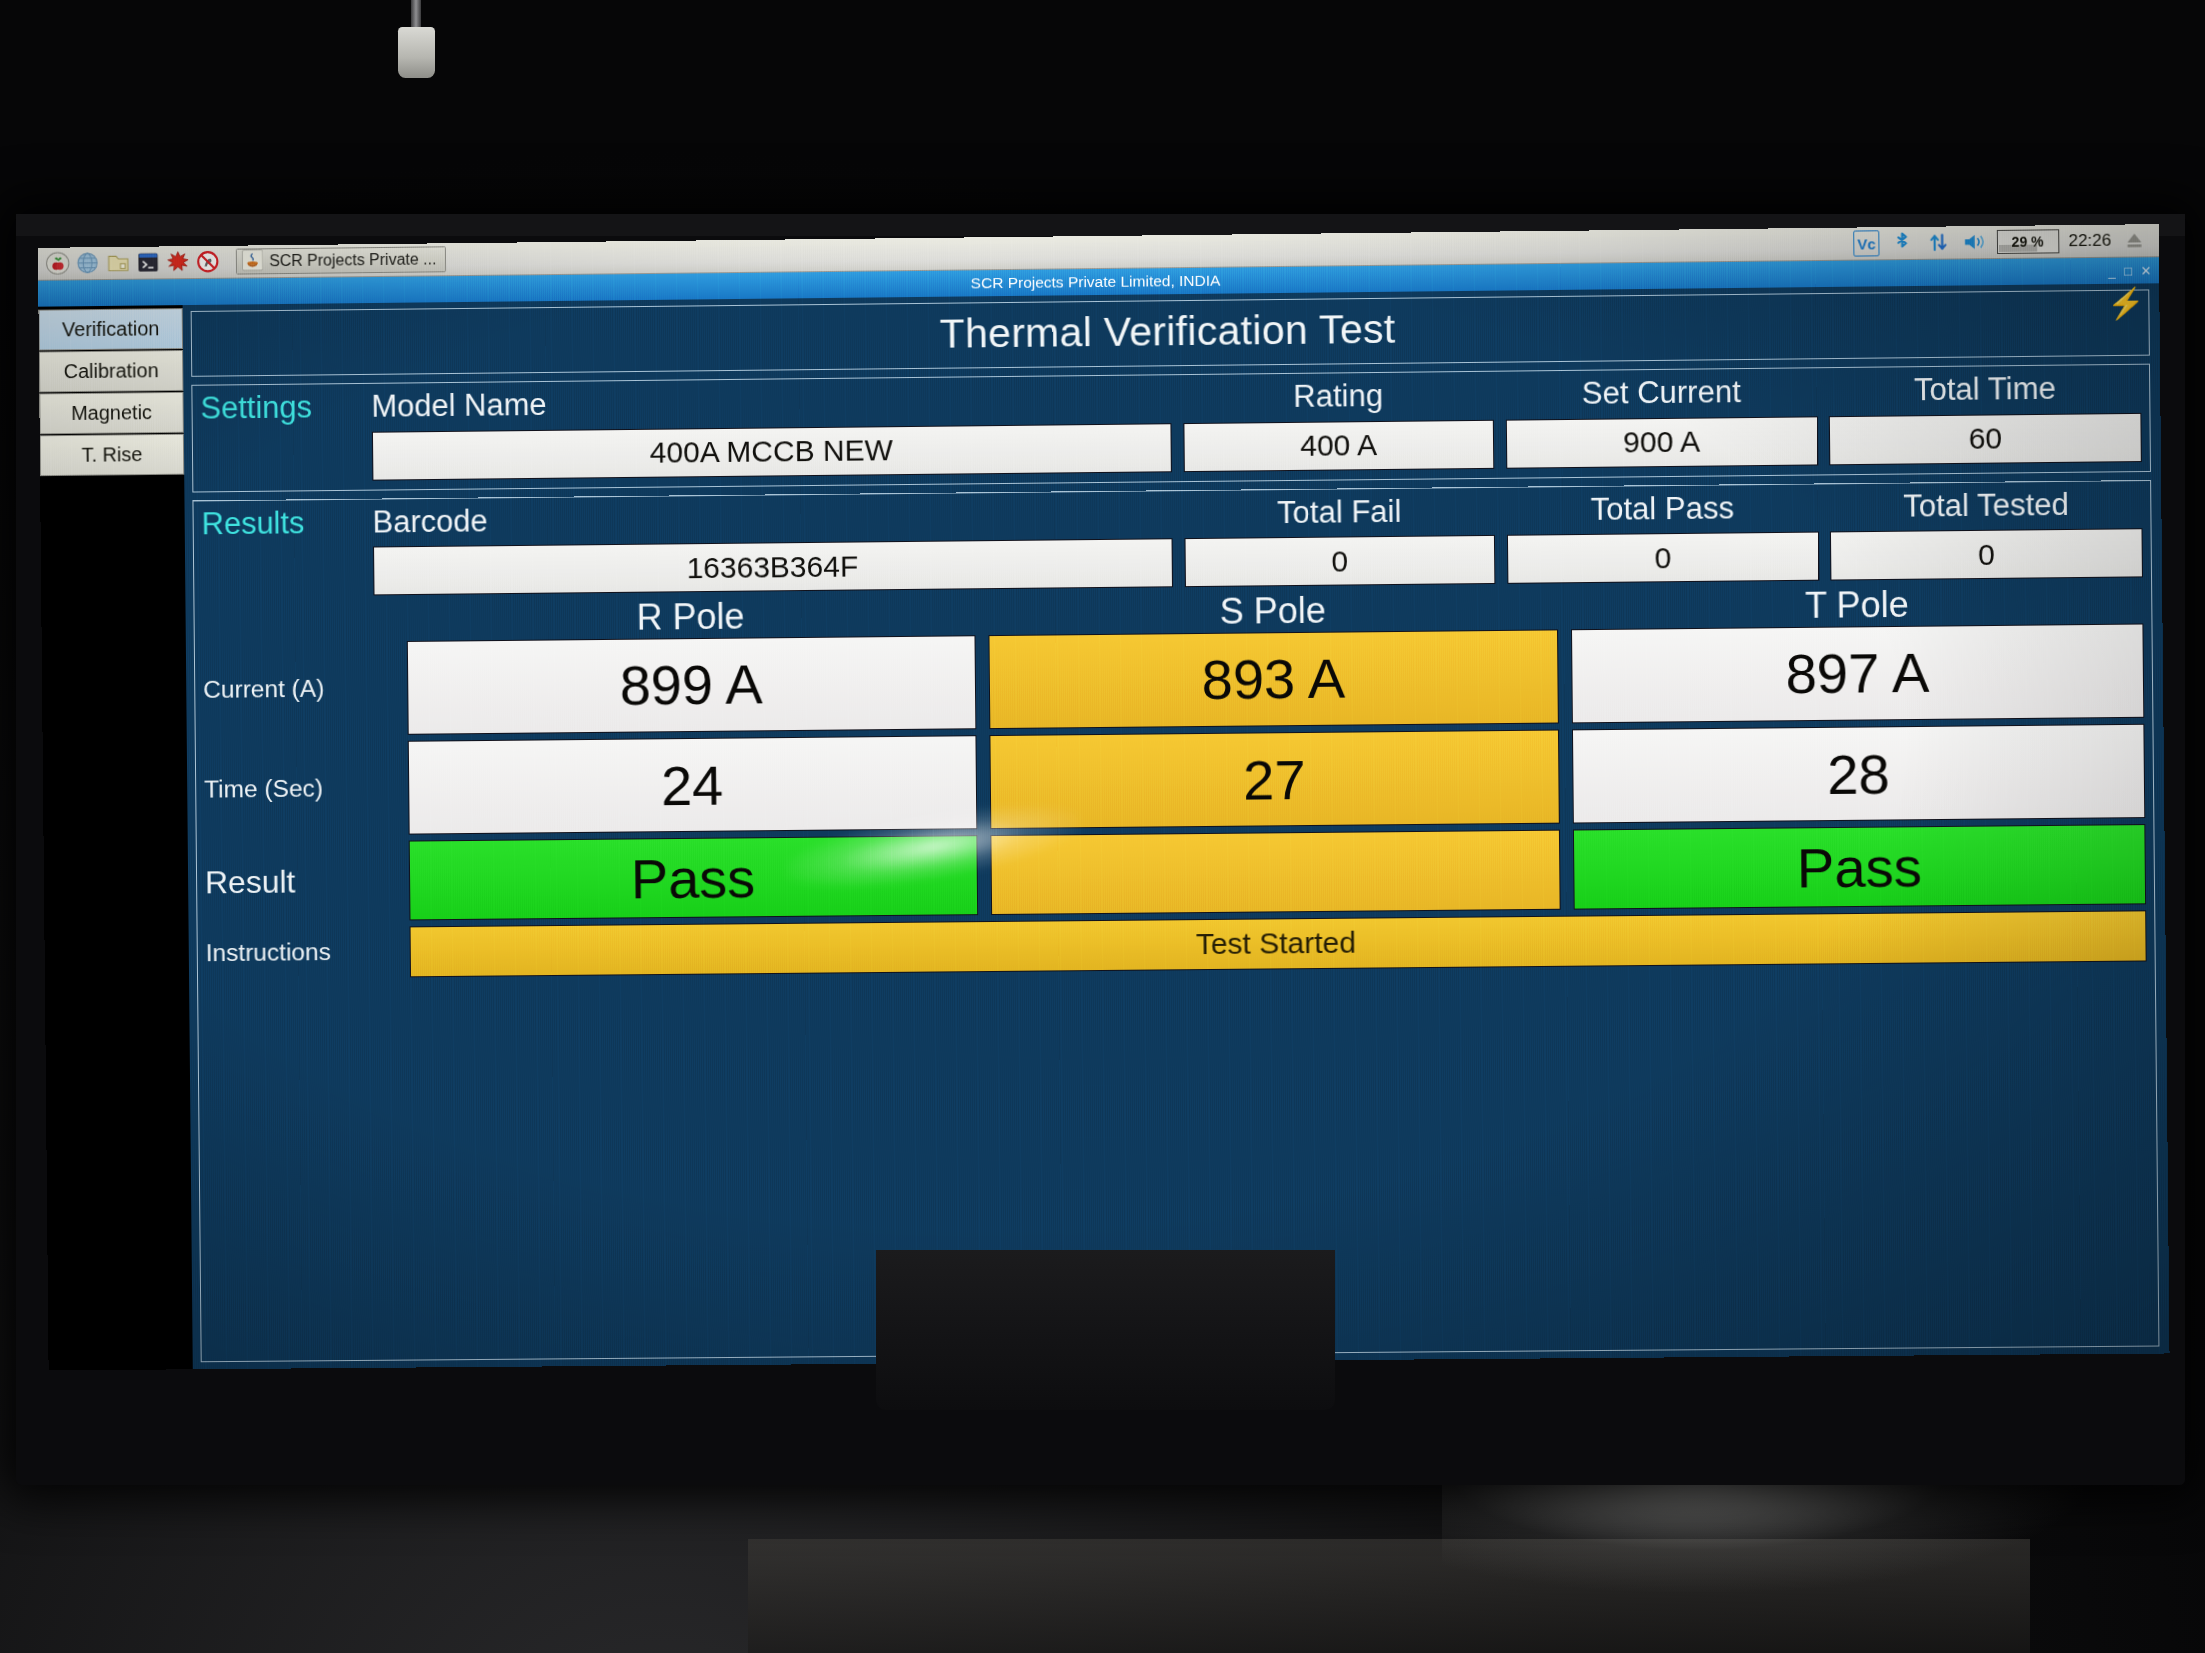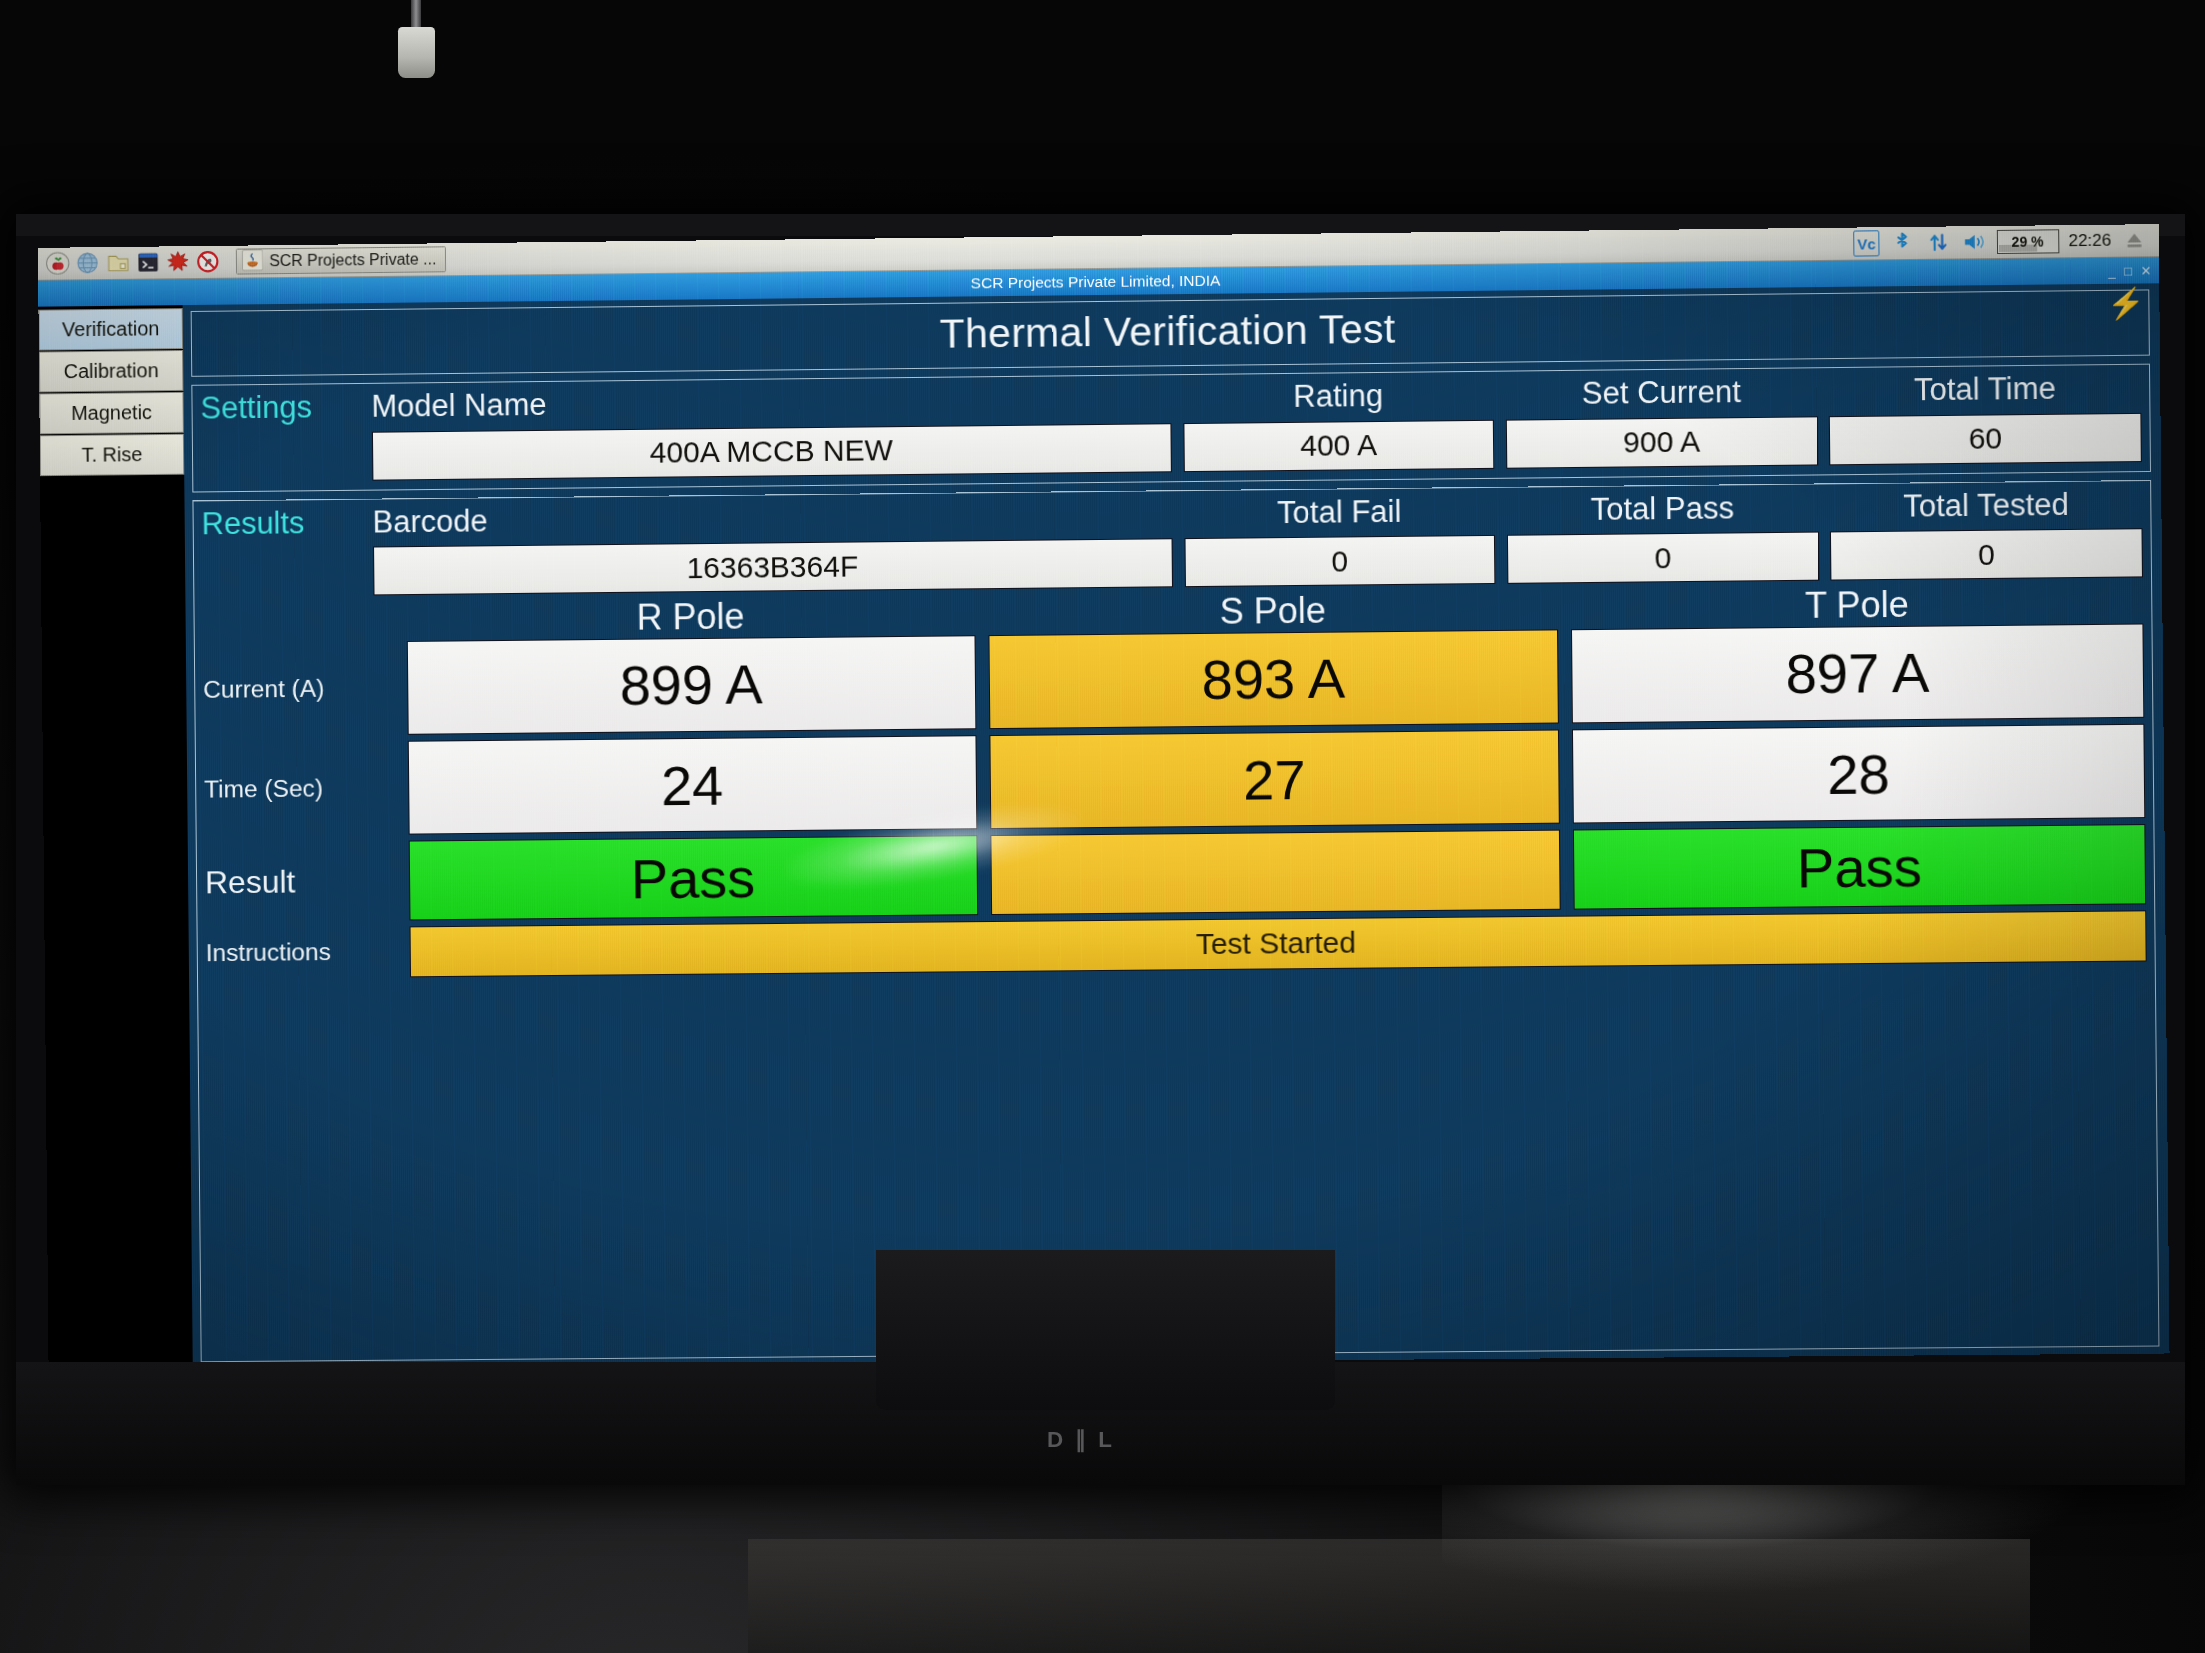--- a/index.html
+++ b/index.html
@@ -449,19 +449,16 @@
       </div>
     </div>
 
     <div id="bolt">⚡</div>
     <div id="glare-a"></div>
 
     <div id="scanlines"></div>
     <div id="vignette"></div>
   </div>
 
-  <div id="bezel-bottom">
-    <div id="brand">D ∥ L</div>
-  </div>
 </div>
 
 <div id="stand-neck"></div>
 
 
 </body></html>

